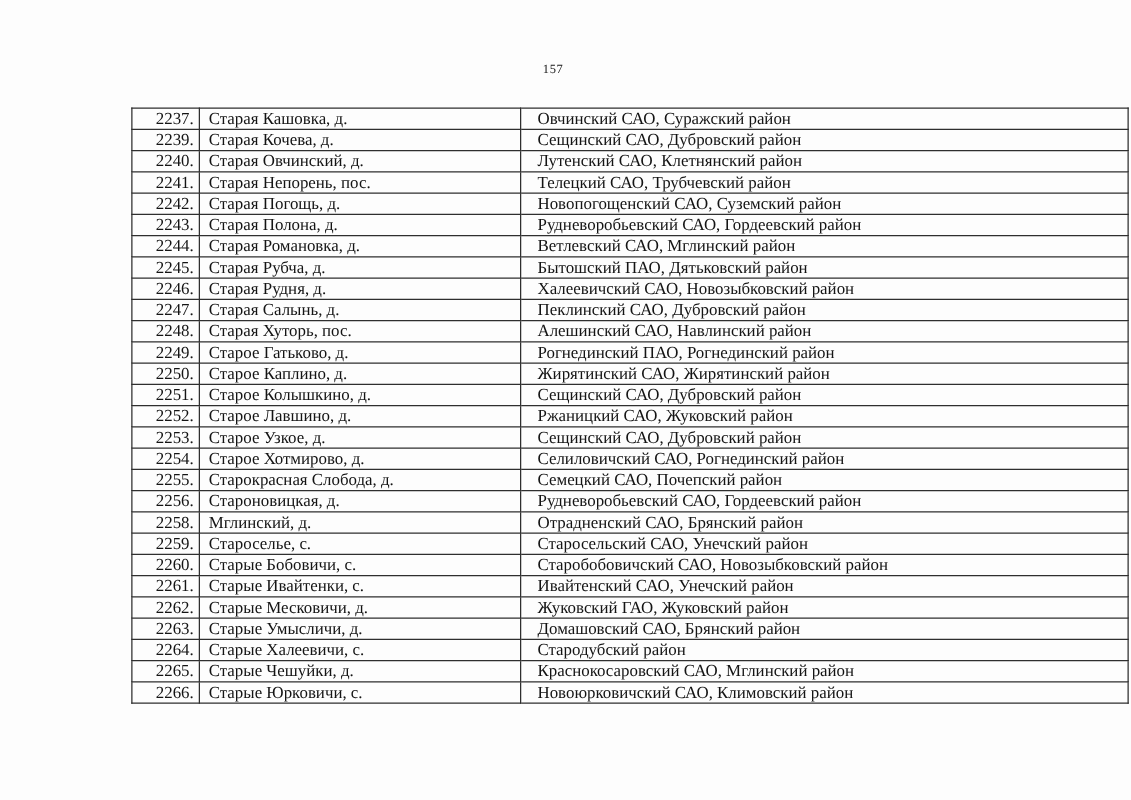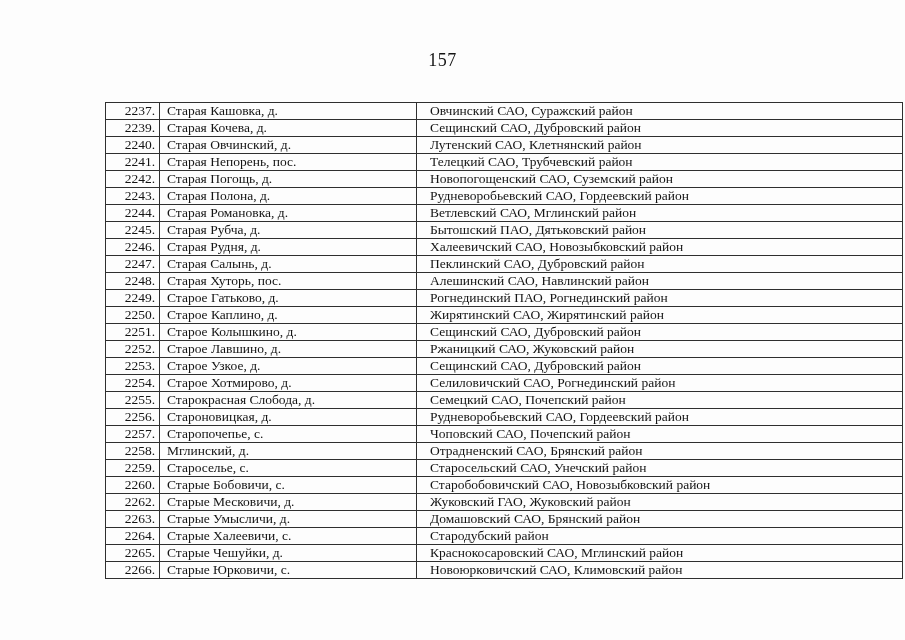--- a/index.html
+++ b/index.html
@@ -14,31 +14,30 @@
     color: #141414;
     overflow: hidden;
     position: relative;
   }
   .page-number {
     position: absolute;
     top: 50px;
     left: 0;
     width: 885px;
     text-align: center;
-    font-size: 18px;
+    font-size: 10px;
     letter-spacing: 0.5px;
   }
   .settlements-table {
     position: absolute;
     top: 86px;
     left: 105px;
     width: 756px;
     border-collapse: collapse;
     table-layout: fixed;
-    margin-top: 16px;
   }
   .settlements-table td {
     border: 1px solid #2f2f2f;
     font-size: 13.5px;
     line-height: 1.1;
     height: 16px;
     padding: 0 6px;
     white-space: nowrap;
     overflow: hidden;
     vertical-align: middle;
@@ -154,38 +153,38 @@
         <td class="cell-num">2255.</td>
         <td class="cell-name">Старокрасная Слобода, д.</td>
         <td class="cell-district">Семецкий САО, Почепский район</td>
       </tr>
       <tr>
         <td class="cell-num">2256.</td>
         <td class="cell-name">Староновицкая, д.</td>
         <td class="cell-district">Рудневоробьевский САО, Гордеевский район</td>
       </tr>
       <tr>
-        <td class="cell-num">2257.</td>
-        <td class="cell-name">Старопочепье, с.</td>
-        <td class="cell-district">Чоповский САО, Почепский район</td>
-      </tr>
-      <tr>
         <td class="cell-num">2258.</td>
         <td class="cell-name">Мглинский, д.</td>
         <td class="cell-district">Отрадненский САО, Брянский район</td>
       </tr>
       <tr>
         <td class="cell-num">2259.</td>
         <td class="cell-name">Староселье, с.</td>
         <td class="cell-district">Старосельский САО, Унечский район</td>
       </tr>
       <tr>
         <td class="cell-num">2260.</td>
         <td class="cell-name">Старые Бобовичи, с.</td>
         <td class="cell-district">Старобобовичский САО, Новозыбковский район</td>
+      </tr>
+      <tr>
+        <td class="cell-num">2261.</td>
+        <td class="cell-name">Старые Ивайтенки, с.</td>
+        <td class="cell-district">Ивайтенский САО, Унечский район</td>
       </tr>
       <tr>
         <td class="cell-num">2262.</td>
         <td class="cell-name">Старые Месковичи, д.</td>
         <td class="cell-district">Жуковский ГАО, Жуковский район</td>
       </tr>
       <tr>
         <td class="cell-num">2263.</td>
         <td class="cell-name">Старые Умысличи, д.</td>
         <td class="cell-district">Домашовский САО, Брянский район</td>

